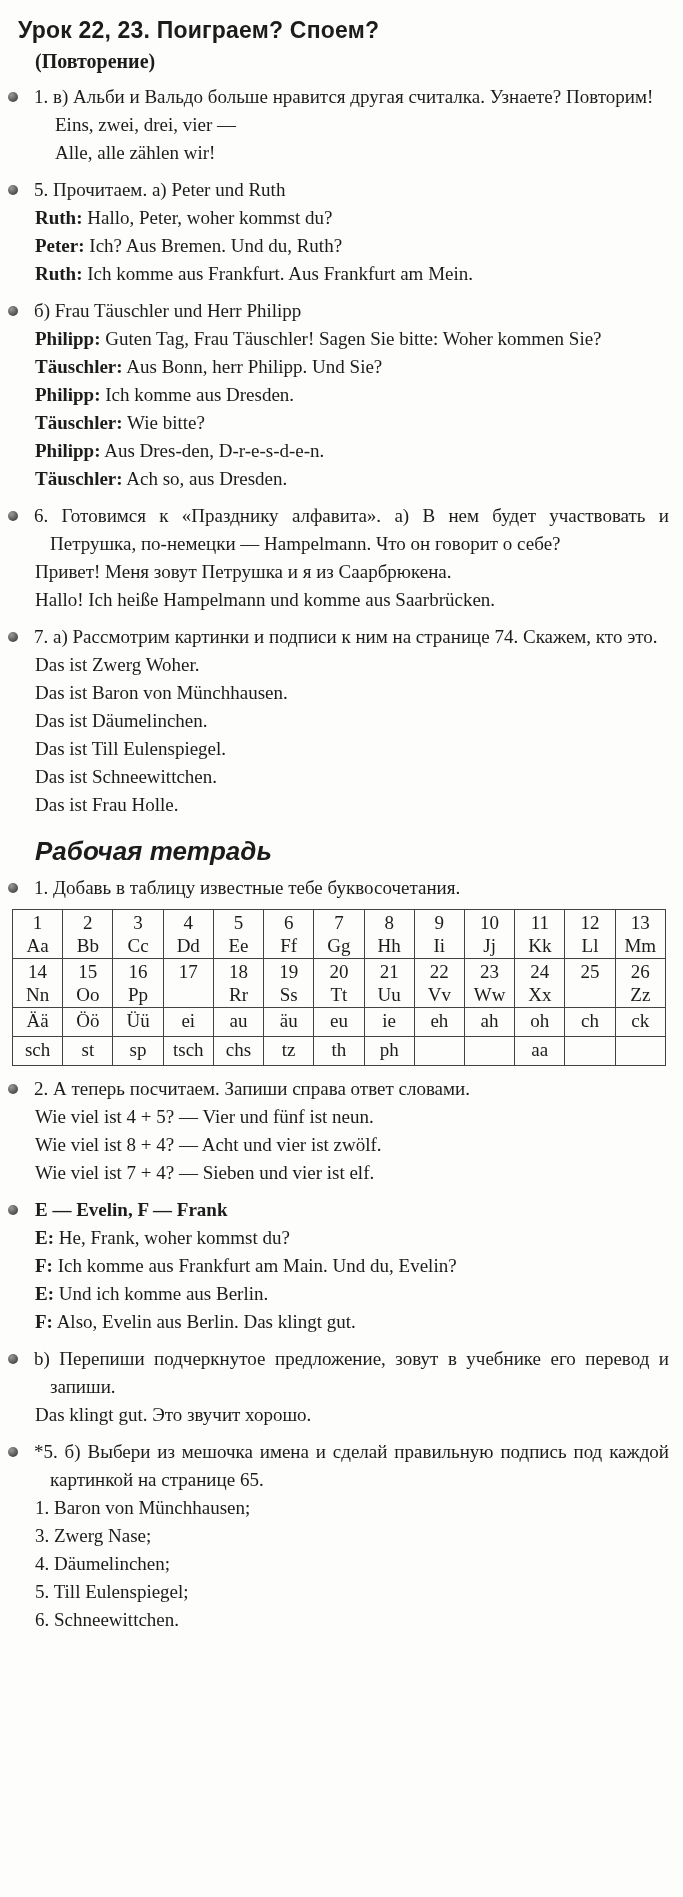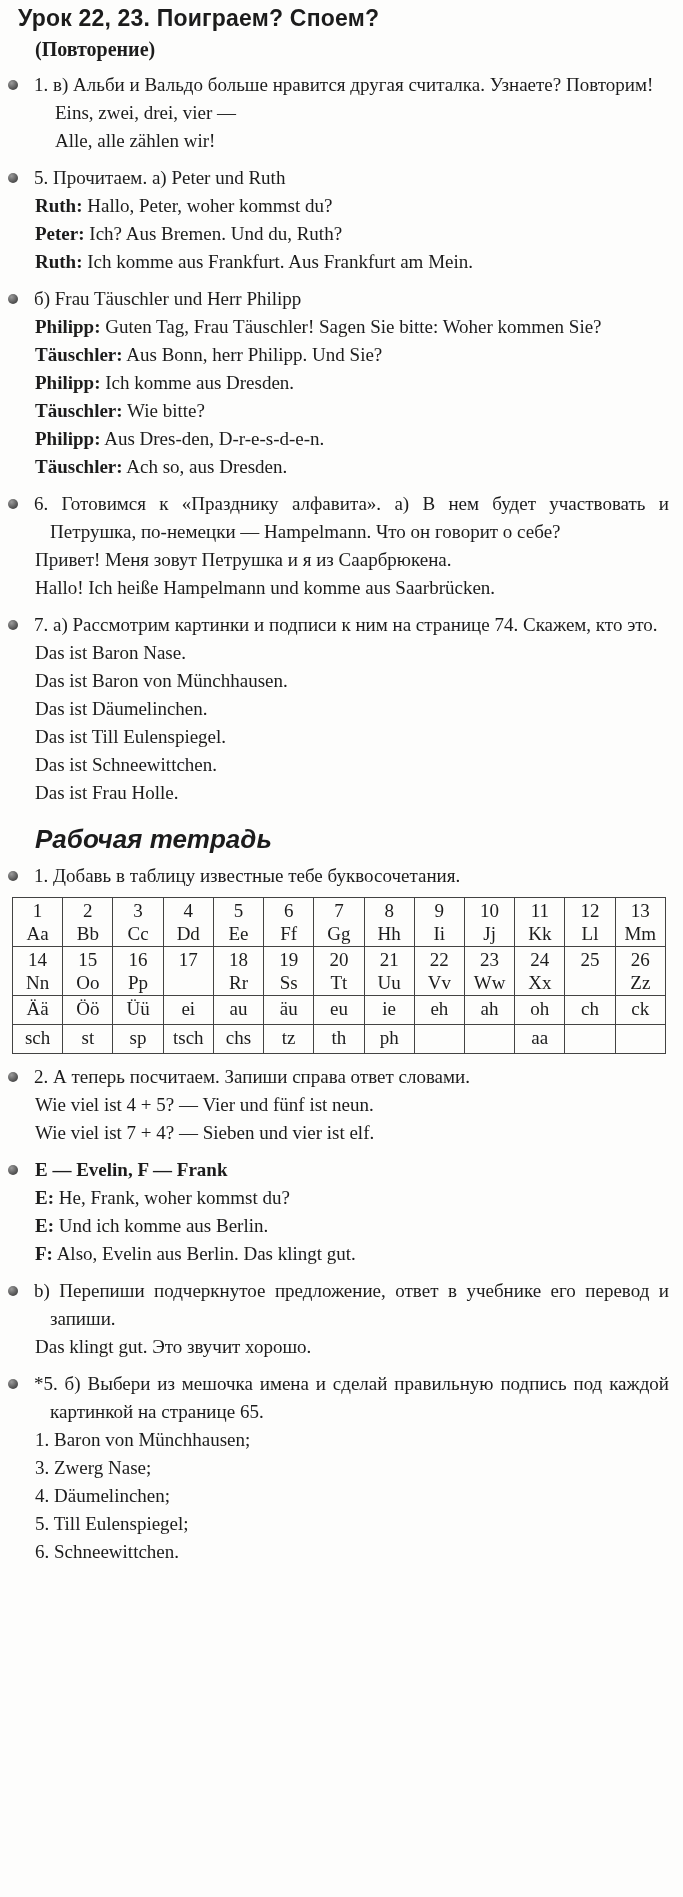--- a/index.html
+++ b/index.html
@@ -2,21 +2,21 @@
 <html><head>
 <meta charset="utf-8">
 <style>
   html,body { margin:0; padding:0; }
   body {
     width:683px; height:1897px; overflow:hidden;
     background:#fdfdfc; color:#1c1c1c;
     font-family:"Liberation Serif","DejaVu Serif",serif;
     font-size:19px; line-height:28px;
   }
-  .page { padding:4px 14px 0 8px; box-sizing:border-box; }
+  .page { padding:16px 14px 0 8px; box-sizing:border-box; }
   .title {
     font-family:"Liberation Sans","DejaVu Sans",sans-serif;
     font-size:23px; font-weight:bold; line-height:28px;
     margin:0 0 4px 10px; letter-spacing:0.2px;
   }
   .subtitle { font-size:20px; font-weight:bold; line-height:26px; margin:0 0 8px 27px; }
   .item { position:relative; padding-left:42px; margin-top:9px; }
   .bullet {
     position:absolute; left:0; top:9px; width:10px; height:10px; border-radius:50%;
     background:radial-gradient(circle at 35% 30%, #9b9b9b, #474747 75%);
@@ -87,21 +87,21 @@
     <span class="bullet"></span>
     <div class="task">6. Готовимся к «Празднику алфавита». а) В нем будет участвовать и Петрушка, по-немецки — Hampelmann. Что он говорит о себе?</div>
     <div class="para">Привет! Меня зовут Петрушка и я из Саарбрюкена.</div>
     <div class="para">Hallo! Ich heiße Hampelmann und komme aus Saarbrücken.</div>
   </div>
 
   <div class="item">
     <span class="bullet"></span>
     <div class="task">7. а) Рассмотрим картинки и подписи к ним на странице 74. Скажем, кто это.</div>
     <div class="answers">
-      <div class="line">Das ist Baron Nase.</div>
+      <div class="line">Das ist Zwerg Woher.</div>
       <div class="line">Das ist Baron von Münchhausen.</div>
       <div class="line">Das ist Däumelinchen.</div>
       <div class="line">Das ist Till Eulenspiegel.</div>
       <div class="line">Das ist Schneewittchen.</div>
       <div class="line">Das ist Frau Holle.</div>
     </div>
   </div>
 
   <div class="wb-heading">Рабочая тетрадь</div>
 
@@ -196,37 +196,39 @@
           <td></td>
       </tr>
     </tbody>
   </table>
 
   <div class="item">
     <span class="bullet"></span>
     <div class="task">2. А теперь посчитаем. Запиши справа ответ словами.</div>
     <div class="answers">
       <div class="line">Wie viel ist 4 + 5? — Vier und fünf ist neun.</div>
+      <div class="line">Wie viel ist 8 + 4? — Acht und vier ist zwölf.</div>
       <div class="line">Wie viel ist 7 + 4? — Sieben und vier ist elf.</div>
     </div>
   </div>
 
   <div class="item">
     <span class="bullet"></span>
     <div class="answers">
       <div class="line legend">E — Evelin, F — Frank</div>
       <div class="line"><span class="spk">E:</span> <span>He, Frank, woher kommst du?</span></div>
+      <div class="line"><span class="spk">F:</span> <span>Ich komme aus Frankfurt am Main. Und du, Evelin?</span></div>
       <div class="line"><span class="spk">E:</span> <span>Und ich komme aus Berlin.</span></div>
       <div class="line"><span class="spk">F:</span> <span>Also, Evelin aus Berlin. Das klingt gut.</span></div>
     </div>
   </div>
 
   <div class="item">
     <span class="bullet"></span>
-    <div class="task">b) Перепиши подчеркнутое предложение, ответ в учебнике его перевод и запиши.</div>
+    <div class="task">b) Перепиши подчеркнутое предложение, зовут в учебнике его перевод и запиши.</div>
     <div class="answers">
       <div class="line">Das klingt gut. Это звучит хорошо.</div>
     </div>
   </div>
 
   <div class="item">
     <span class="bullet"></span>
     <div class="task">*5. б) Выбери из мешочка имена и сделай правильную подпись под каждой картинкой на странице 65.</div>
     <div class="answers">
       <div class="line">1. Baron von Münchhausen;</div>

